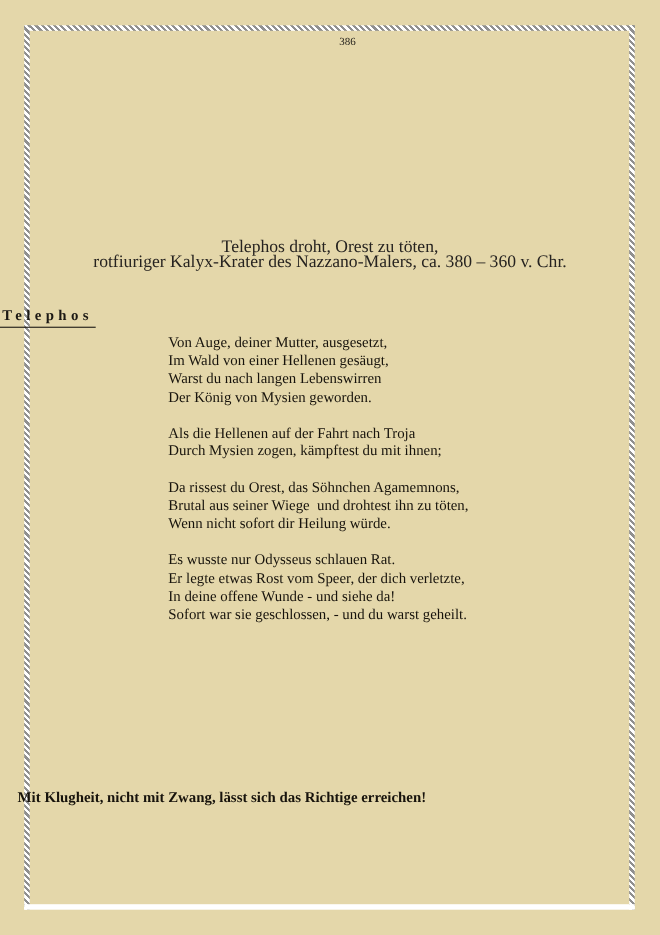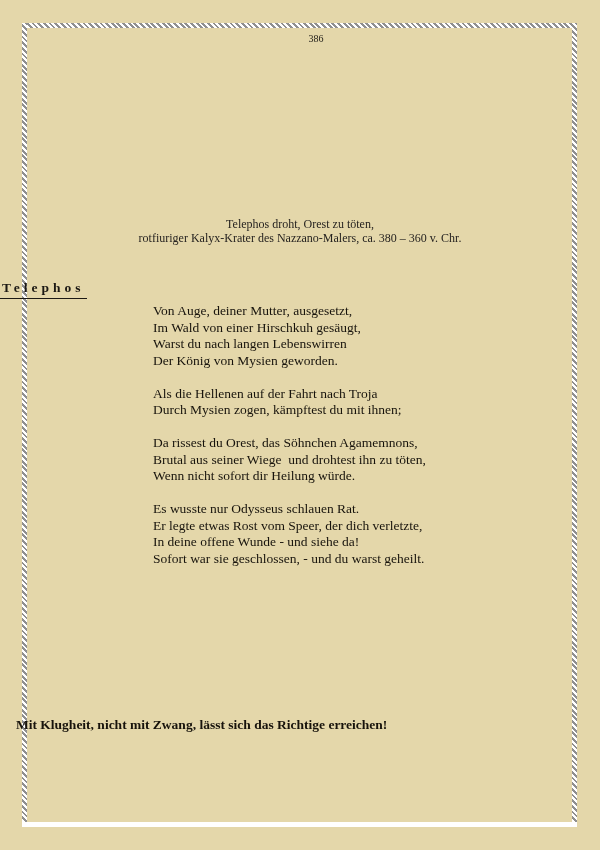--- a/index.html
+++ b/index.html
@@ -20,21 +20,21 @@
   .edge-right  { right: 0; top: 0; bottom: 0; width: 5px;
                  background: repeating-linear-gradient(45deg, #ffffff 0 2px, #8f8f8f 2px 4px); }
   .edge-bottom { left: 0; right: 0; bottom: 0; height: 5px; background: #ffffff; }
 
   .page-number {
     position: absolute; top: 33px; left: 16px; width: 100%;
     text-align: center; font-size: 10px; color: #23201a;
   }
   .caption {
     position: absolute; top: 218px; left: 0; width: 100%;
-    text-align: center; font-size: 12px; line-height: 13.5px; color: #262320;
+    text-align: center; font-size: 16px; line-height: 13.5px; color: #262320;
   }
   .title-wrap {
     position: absolute; top: 278px; left: 0; width: 100%; text-align: left;
   }
   .title {
     display: inline-block;
     font-weight: bold; font-size: 13.5px; letter-spacing: 4px;
     color: #1c1914;
     border-bottom: 1.5px solid #1c1914;
     padding: 0 2px 2px 2px;
@@ -68,21 +68,21 @@
   <div>rotfiuriger Kalyx-Krater des Nazzano-Malers, ca. 380 – 360 v. Chr.</div>
 </div>
 
 <div class="title-wrap">
   <span class="title">Telephos</span>
 </div>
 
 <div class="poem">
     <div class="stanza">
       <div class="poem-line">Von Auge, deiner Mutter, ausgesetzt,</div>
-      <div class="poem-line">Im Wald von einer Hirschkuh gesäugt,</div>
+      <div class="poem-line">Im Wald von einer Hellenen gesäugt,</div>
       <div class="poem-line">Warst du nach langen Lebenswirren</div>
       <div class="poem-line">Der König von Mysien geworden.</div>
     </div>
     <div class="stanza">
       <div class="poem-line">Als die Hellenen auf der Fahrt nach Troja</div>
       <div class="poem-line">Durch Mysien zogen, kämpftest du mit ihnen;</div>
     </div>
     <div class="stanza">
       <div class="poem-line">Da rissest du Orest, das Söhnchen Agamemnons,</div>
       <div class="poem-line">Brutal aus seiner Wiege  und drohtest ihn zu töten,</div>

